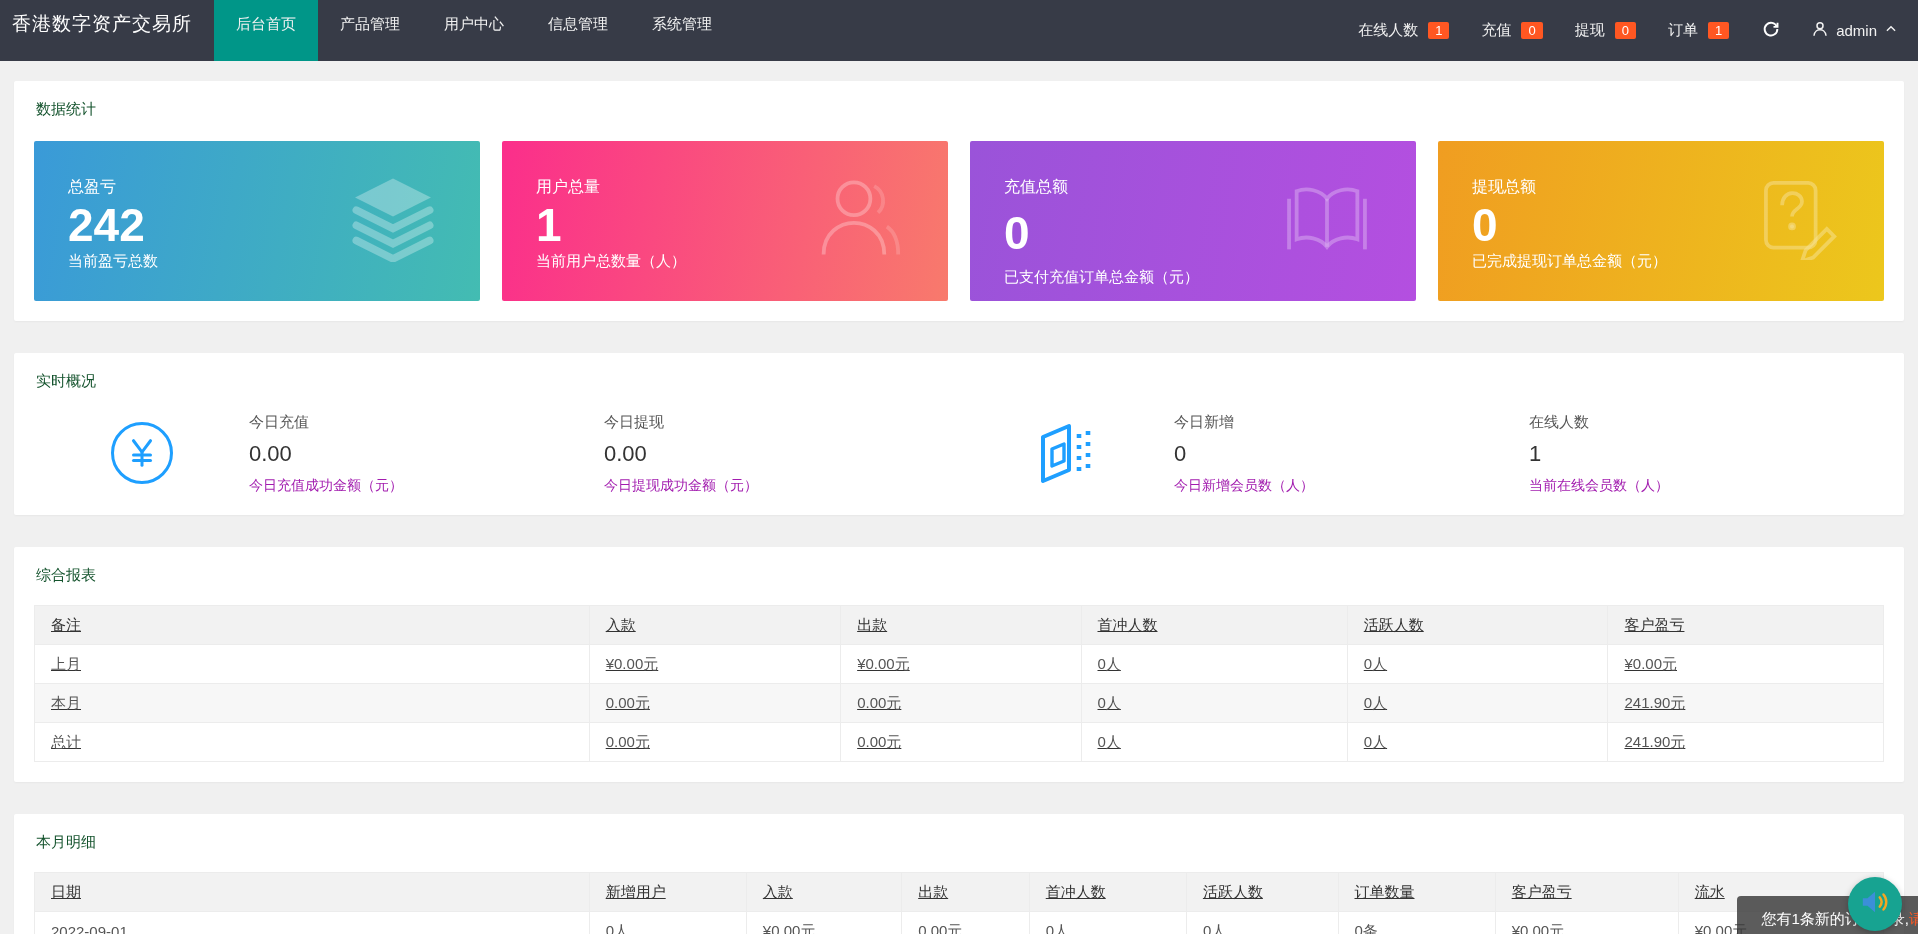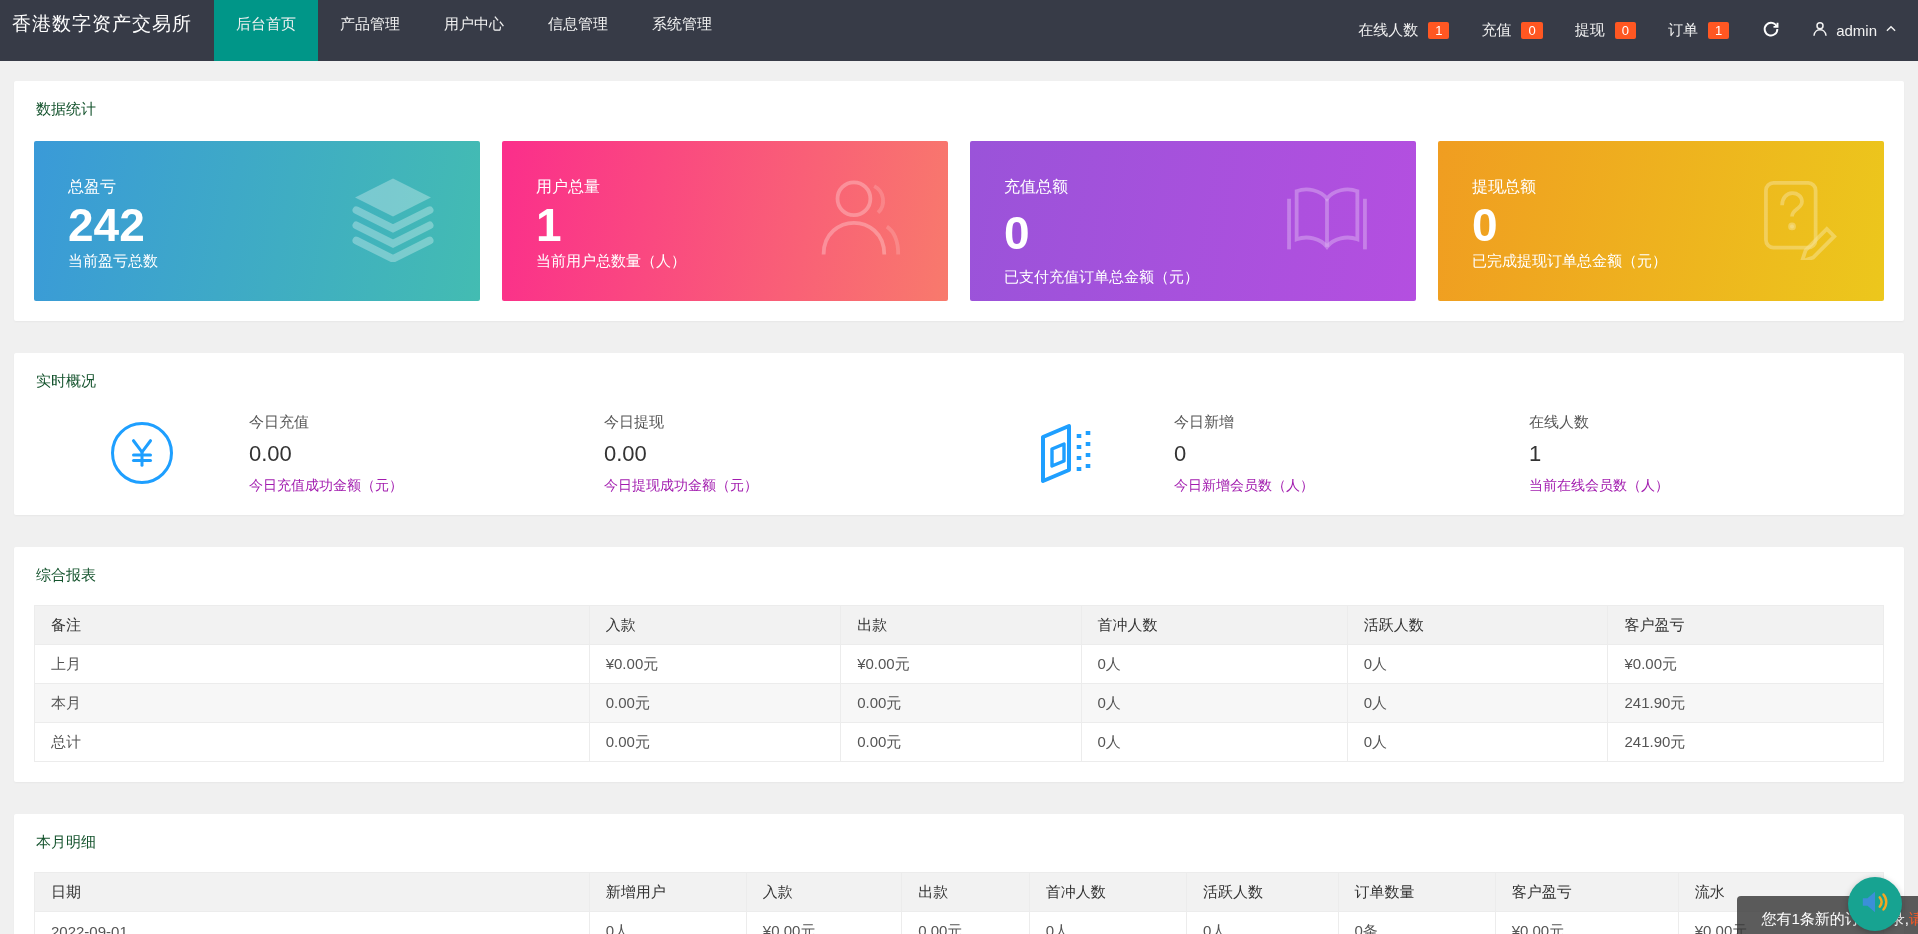--- a/index.html
+++ b/index.html
@@ -37,21 +37,21 @@
   
   .overview { display:flex; align-items:center; margin-top:20px; }
   .ov-icon { width:215px; display:flex; justify-content:center; align-items:center; }
   .yen-circle { width:62px; height:62px; border:3px solid #1E9FFF; border-radius:50%; display:flex; align-items:center; justify-content:center; }
   .ov-block { flex:1; padding-top:2px; }
   .ov-label { font-size:15px; color:#555;font-family:Liberation Serif, serif; }
   .ov-value { font-size:22px; color:#333; margin:9px 0 10px; }
   .ov-caption { font-size:14px; color:#a21caf; }
 
   
-  table { width:100%; border-collapse:collapse; margin-top:20px; table-layout:fixed; }
+  table { width:100%; border-collapse:collapse; margin-top:20px; table-layout:fixed;text-decoration:underline; }
   th, td { border:1px solid #ececec; font-weight:normal; text-align:left; padding:0 16px; height:39px; font-size:15px; overflow:hidden; white-space:nowrap; }
   th { background:#f2f2f2; color:#333; }
   td { color:#555; }
   tbody tr:nth-child(even) td { background:#f7f7f7; }
 
   
   .toast { position:fixed; right:-62px; bottom:-17px; z-index:10; background:rgba(56,56,56,.82); color:#fff; font-size:15px; padding:14px 26px 22px 24px; border-radius:4px; white-space:nowrap; }
   .toast-link { color:#FF5722; cursor:pointer; }
   .sound-fab { position:fixed; right:16px; bottom:3px; z-index:11; width:54px; height:54px; border-radius:50%; background:#17a391; display:flex; align-items:center; justify-content:center; cursor:pointer; box-shadow:0 2px 6px rgba(0,0,0,.25); }
 </style>

